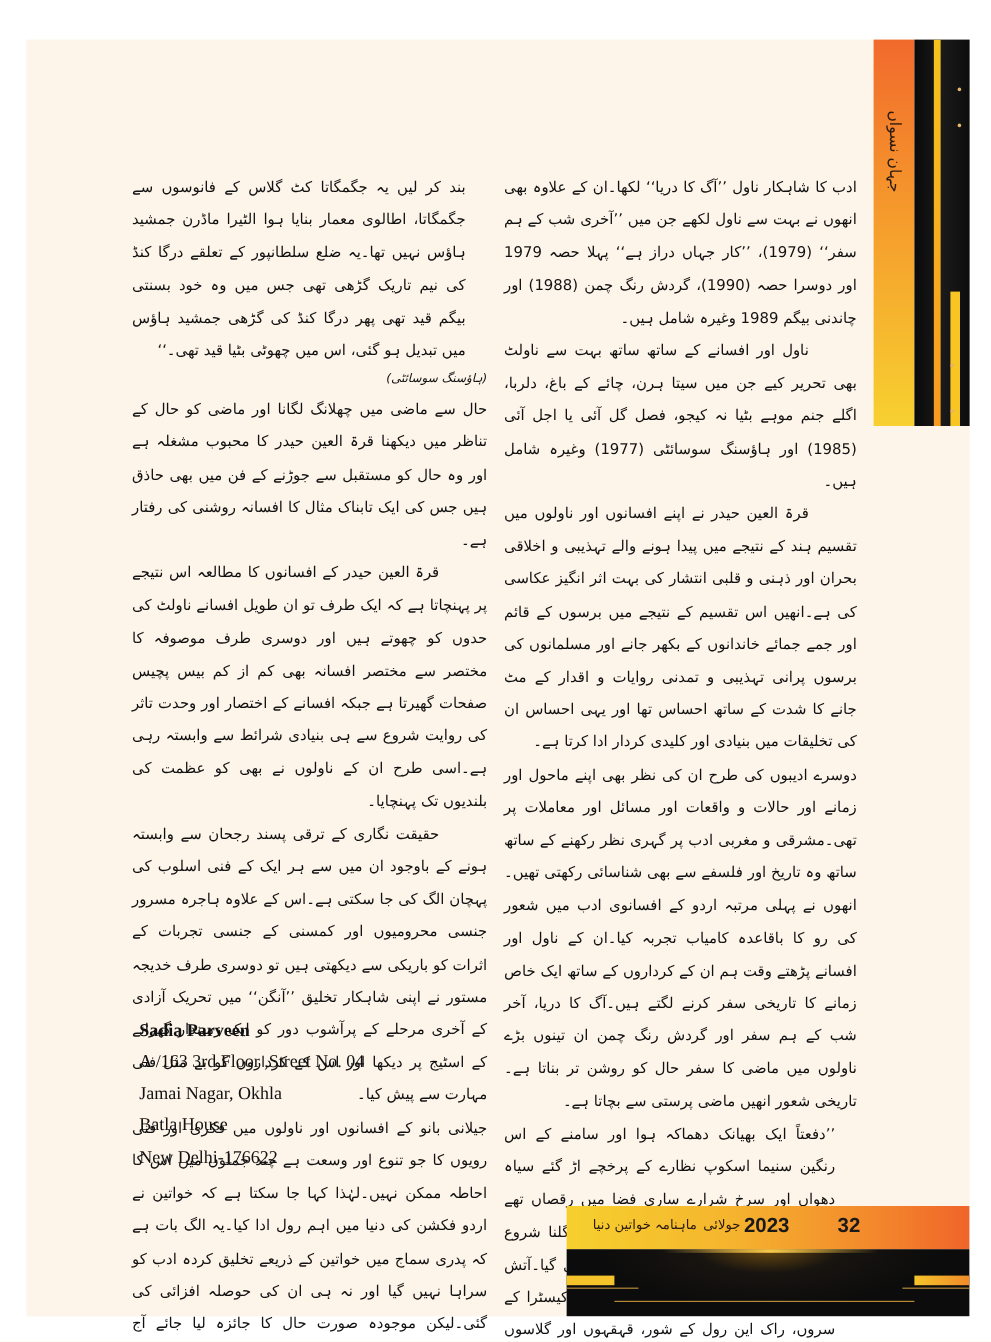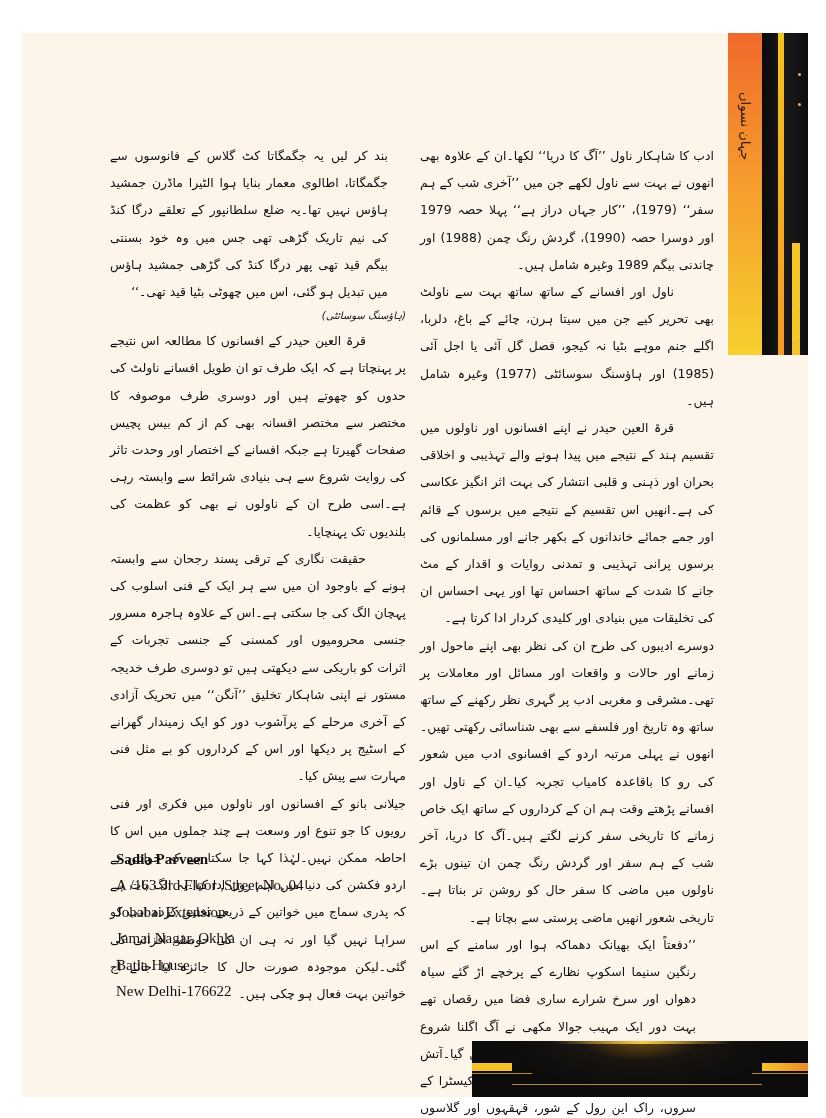--- a/index.html
+++ b/index.html
@@ -107,35 +107,41 @@
   <p>ادب کا شاہکار ناول ’’آگ کا دریا‘‘ لکھا۔ان کے علاوہ بھی انھوں نے بہت سے ناول لکھے جن میں ’’آخری شب کے ہم سفر‘‘ (1979)، ’’کار جہاں دراز ہے‘‘ پہلا حصہ 1979 اور دوسرا حصہ (1990)، گردش رنگ چمن (1988) اور چاندنی بیگم 1989 وغیرہ شامل ہیں۔</p>
   <p class="indent">ناول اور افسانے کے ساتھ ساتھ بہت سے ناولٹ بھی تحریر کیے جن میں سیتا ہرن، چائے کے باغ، دلربا، اگلے جنم موہے بٹیا نہ کیجو، فصل گل آئی یا اجل آئی (1985) اور ہاؤسنگ سوسائٹی (1977) وغیرہ شامل ہیں۔</p>
   <p class="indent">قرۃ العین حیدر نے اپنے افسانوں اور ناولوں میں تقسیم ہند کے نتیجے میں پیدا ہونے والے تہذیبی و اخلاقی بحران اور ذہنی و قلبی انتشار کی بہت اثر انگیز عکاسی کی ہے۔انھیں اس تقسیم کے نتیجے میں برسوں کے قائم اور جمے جمائے خاندانوں کے بکھر جانے اور مسلمانوں کی برسوں پرانی تہذیبی و تمدنی روایات و اقدار کے مٹ جانے کا شدت کے ساتھ احساس تھا اور یہی احساس ان کی تخلیقات میں بنیادی اور کلیدی کردار ادا کرتا ہے۔</p>
   <p>دوسرے ادیبوں کی طرح ان کی نظر بھی اپنے ماحول اور زمانے اور حالات و واقعات اور مسائل اور معاملات پر تھی۔مشرقی و مغربی ادب پر گہری نظر رکھنے کے ساتھ ساتھ وہ تاریخ اور فلسفے سے بھی شناسائی رکھتی تھیں۔انھوں نے پہلی مرتبہ اردو کے افسانوی ادب میں شعور کی رو کا باقاعدہ کامیاب تجربہ کیا۔ان کے ناول اور افسانے پڑھتے وقت ہم ان کے کرداروں کے ساتھ ایک خاص زمانے کا تاریخی سفر کرنے لگتے ہیں۔آگ کا دریا، آخر شب کے ہم سفر اور گردش رنگ چمن ان تینوں بڑے ناولوں میں ماضی کا سفر حال کو روشن تر بناتا ہے۔تاریخی شعور انھیں ماضی پرستی سے بچاتا ہے۔</p>
   <p class="quote">’’دفعتاً ایک بھیانک دھماکہ ہوا اور سامنے کے اس رنگین سنیما اسکوپ نظارے کے پرخچے اڑ گئے سیاہ دھواں اور سرخ شرارے ساری فضا میں رقصاں تھے بہت دور ایک مہیب جوالا مکھی نے آگ اگلنا شروع کی۔گرم گرم لاوا بہتا ہوا سارے میں پھیل گیا۔آتش فشاں کی گڑگڑاہٹ زلزلے کے دھماکوں آرکیسٹرا کے سروں، راک این رول کے شور، قہقہوں اور گلاسوں کی کھنکناہٹ میں سے گذرتی ایک مدھم، اداس خوبصورت آواز ثریا کے کانوں میں گونجتی۔ماضی کی محل سرائیں جل کے راکھ ہوئیں مگر ابھی اس ملبے کے بنیادوں پر دونوں ملکوں میں بورژوازی کے نئے محل کھڑے ہو گئے، کل کے جاگیردار کی جگہ آج کا سرمایہ دار۔ثریا نے سہم کر آنکھیں</p>
 </div>
 
 <div class="col col-left">
   <p class="quote">بند کر لیں یہ جگمگاتا کٹ گلاس کے فانوسوں سے جگمگاتا، اطالوی معمار بنایا ہوا الٹیرا ماڈرن جمشید ہاؤس نہیں تھا۔یہ ضلع سلطانپور کے تعلقے درگا کنڈ کی نیم تاریک گڑھی تھی جس میں وہ خود بسنتی بیگم قید تھی پھر درگا کنڈ کی گڑھی جمشید ہاؤس میں تبدیل ہو گئی، اس میں چھوٹی بٹیا قید تھی۔‘‘</p>
   <p class="small">(ہاؤسنگ سوسائٹی)</p>
+  <p>حال سے ماضی میں چھلانگ لگانا اور ماضی کو حال کے تناظر میں دیکھنا قرۃ العین حیدر کا محبوب مشغلہ ہے اور وہ حال کو مستقبل سے جوڑنے کے فن میں بھی حاذق ہیں جس کی ایک تابناک مثال کا افسانہ روشنی کی رفتار ہے۔</p>
   <p class="indent">قرۃ العین حیدر کے افسانوں کا مطالعہ اس نتیجے پر پہنچاتا ہے کہ ایک طرف تو ان طویل افسانے ناولٹ کی حدوں کو چھوتے ہیں اور دوسری طرف موصوفہ کا مختصر سے مختصر افسانہ بھی کم از کم بیس پچیس صفحات گھیرتا ہے جبکہ افسانے کے اختصار اور وحدت تاثر کی روایت شروع سے ہی بنیادی شرائط سے وابستہ رہی ہے۔اسی طرح ان کے ناولوں نے بھی کو عظمت کی بلندیوں تک پہنچایا۔</p>
   <p class="indent">حقیقت نگاری کے ترقی پسند رجحان سے وابستہ ہونے کے باوجود ان میں سے ہر ایک کے فنی اسلوب کی پہچان الگ کی جا سکتی ہے۔اس کے علاوہ ہاجرہ مسرور جنسی محرومیوں اور کمسنی کے جنسی تجربات کے اثرات کو باریکی سے دیکھتی ہیں تو دوسری طرف خدیجہ مستور نے اپنی شاہکار تخلیق ’’آنگن‘‘ میں تحریک آزادی کے آخری مرحلے کے پرآشوب دور کو ایک زمیندار گھرانے کے اسٹیج پر دیکھا اور اس کے کرداروں کو بے مثل فنی مہارت سے پیش کیا۔</p>
   <p>جیلانی بانو کے افسانوں اور ناولوں میں فکری اور فنی رویوں کا جو تنوع اور وسعت ہے چند جملوں میں اس کا احاطہ ممکن نہیں۔لہٰذا کہا جا سکتا ہے کہ خواتین نے اردو فکشن کی دنیا میں اہم رول ادا کیا۔یہ الگ بات ہے کہ پدری سماج میں خواتین کے ذریعے تخلیق کردہ ادب کو سراہا نہیں گیا اور نہ ہی ان کی حوصلہ افزائی کی گئی۔لیکن موجودہ صورت حال کا جائزہ لیا جائے آج خواتین بہت فعال ہو چکی ہیں۔</p>
 </div>
 
 <div class="address">
   <div class="name">Sadia Parveen</div>
   <div>A /163 3rd Floor ,Street No. 04</div>
-  <div>Johabai Extension</div>
   <div>Jamai  Nagar, Okhla</div>
   <div>Batla  House</div>
   <div>New  Delhi-176622</div>
 </div>
 
 <div class="footer">
+  <div class="footer-band">
+    <span class="ft-magazine">ماہنامہ خواتین دنیا</span>
+    <span class="ft-month">جولائی</span>
+    <span class="ft-year">2023</span>
+    <span class="ft-page">32</span>
+  </div>
   <div class="footer-tech">
     <div class="glow"></div>
     <div class="yl" style="left:0;top:22px;width:40px;height:8px"></div>
     <div class="yl" style="left:290px;top:22px;width:46px;height:8px;background:linear-gradient(90deg,#f5c42a,#f08a2a)"></div>
     <div class="ln" style="left:40px;top:43px;width:250px"></div>
     <div class="ln" style="left:0;top:32px;width:60px"></div>
     <div class="ln" style="left:280px;top:32px;width:56px"></div>
   </div>
 </div>
 

